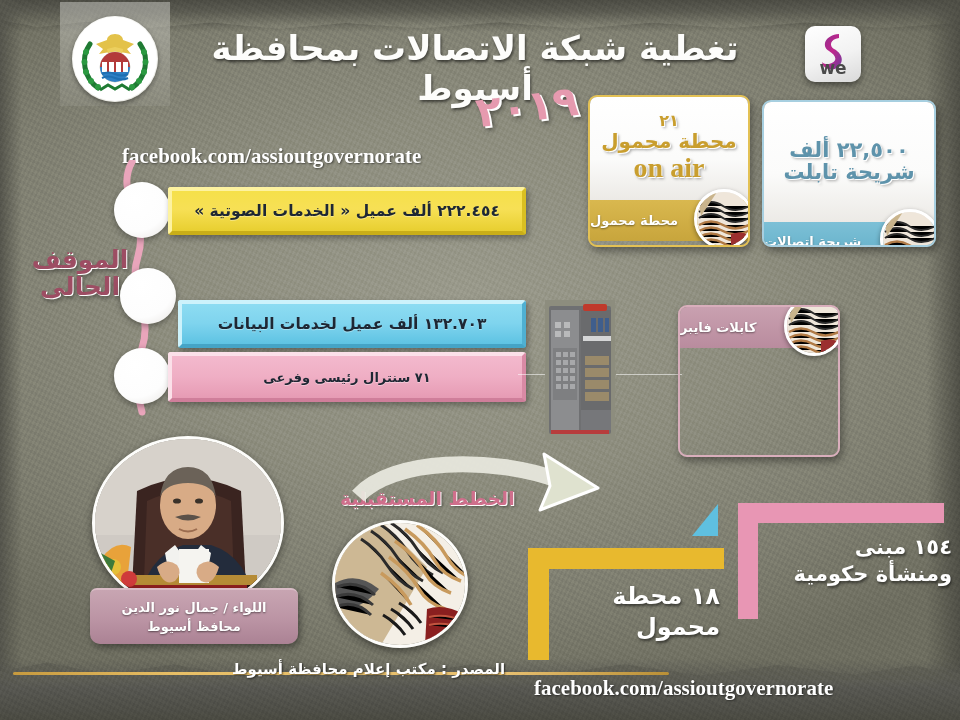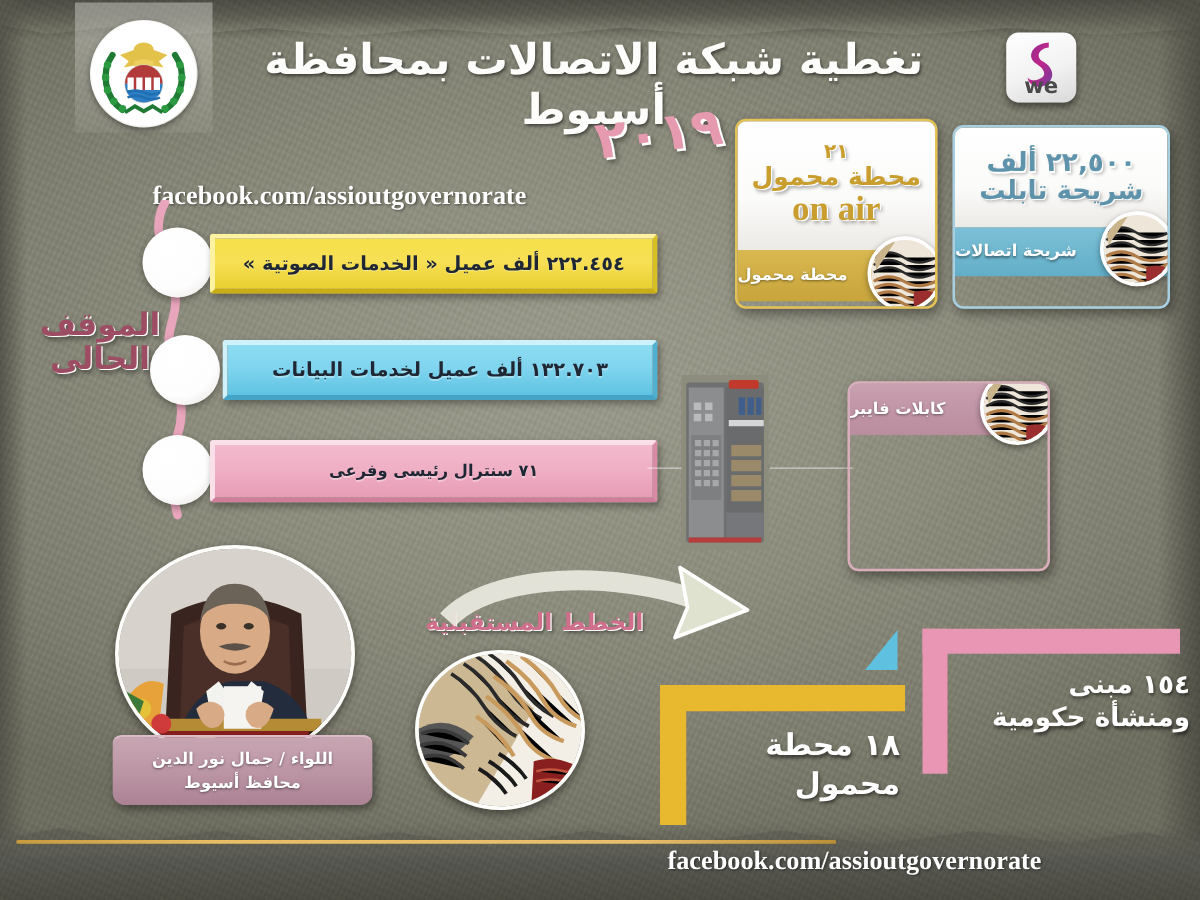--- a/index.html
+++ b/index.html
@@ -70,21 +70,21 @@
     box-shadow:0 2px 6px rgba(0,0,0,.38);}
 
   
   .bar{position:absolute;display:flex;align-items:center;justify-content:center;
     direction:rtl;font-weight:700;color:#1e2733;border-radius:3px;
     box-shadow:2px 3px 6px rgba(0,0,0,.33);}
   .bar span{padding:0 14px;text-shadow:0 1px 0 rgba(255,255,255,.35);}
   .bar-yellow{background:linear-gradient(180deg,#f5e04a 0%,#f7e055 45%,#e8cf30 100%);
     border:4px solid;border-color:#fdf2a0 #d9bf22 #c9ae18 #fdf2a0;font-size:15.5px;}
   .bar-blue{background:linear-gradient(180deg,#8ddcf2 0%,#7fd4ee 48%,#5ec3e3 100%);
-    border:4px solid;border-color:#cdf2fb #4fb0d2 #45a4c6 #cdf2fb;font-size:15.5px;}
+    border:4px solid;border-color:#cdf2fb #4fb0d2 #45a4c6 #cdf2fb;font-size:15.5px;margin-top:28px;}
   .bar-pink{background:linear-gradient(180deg,#f3b9cd 0%,#efaec4 50%,#e69bb4 100%);
     border:4px solid;border-color:#fbe0e9 #d98aa5 #cf7e9a #fbe0e9;font-size:13px;}
 
   
   .card{position:absolute;border-radius:9px;overflow:hidden;
     box-shadow:2px 4px 9px rgba(0,0,0,.4);}
   .card .body{display:flex;flex-direction:column;align-items:center;justify-content:center;
     direction:rtl;text-align:center;background:linear-gradient(180deg,#ffffff 0%,#fbfbfa 60%,#eceae6 100%);}
   .card .num{font-weight:700;line-height:1.05;}
   .card .lbl{font-weight:700;line-height:1.12;}
@@ -299,21 +299,21 @@
               <path d="M2 51 q12 -7 24 0 q12 7 26 0"></path>
           </g>
           <path d="M0 0 L20 0 L4 24 Z" fill="#c9b48c"></path>
           <path d="M34 42 q10 -4 20 2 l0 10 l-20 0 z" fill="#9b2f2f"></path>
         </svg>
       </span>
     </div>
   </div>
 
   <div class="card card-blue" style="left:762px;top:100px;width:170px;height:143px;">
-    <div class="body" style="height:80px;">
+    <div class="body" style="height:120px;">
       <div class="num">٢٢,٥٠٠ ألف</div>
       <div class="lbl">شريحة تابلت</div>
     </div>
     <div class="foot" style="height:39px;">
       <span class="txt">شريحة اتصالات</span>
       <span class="thumb">
         <svg width="54" height="54" viewBox="0 0 54 54">
           <rect width="54" height="54" fill="#efe6da"></rect>
           <g stroke="#2b2b2b" stroke-width="2">
             <path d="M2 14 q12 -8 24 0 q12 8 26 0"></path>
@@ -460,15 +460,16 @@
   <div class="bracket" style="left:738px;top:503px;">
     <div class="hbar" style="left:0;top:0;width:206px;height:20px;background:#e896b4;"></div>
     <div class="vbar" style="left:0;top:0;width:20px;height:116px;background:#e896b4;"></div>
   </div>
   <div class="plan-text" style="left:762px;top:534px;width:190px;font-size:21px;">
     <div>١٥٤ مبنى</div>
     <div>ومنشأة حكومية</div>
   </div>
 
   <div class="gold-rule"></div>
+  <div class="source">المصدر : مكتب إعلام محافظة أسيوط</div>
   <div class="fb-bottom">facebook.com/assioutgovernorate</div>
 
 </div>
 
 </body></html>

